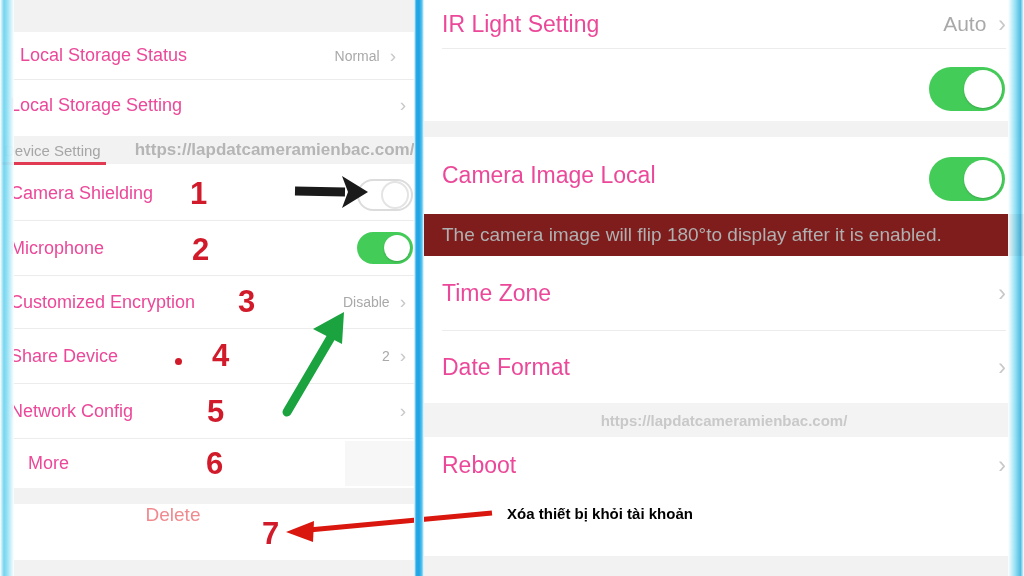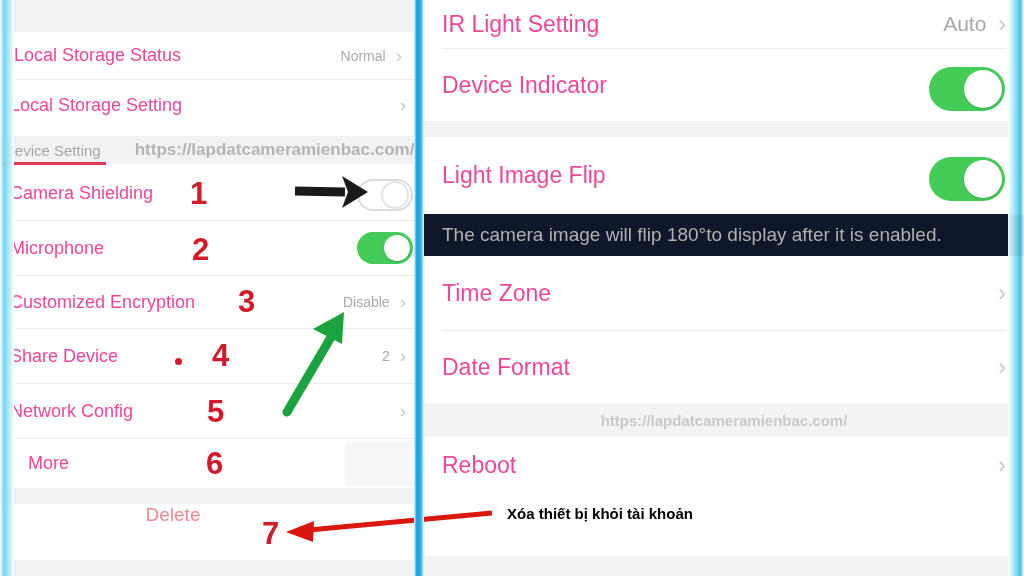--- a/index.html
+++ b/index.html
@@ -147,21 +147,21 @@
   #section-underline {
     position: absolute;
     background: #e03b52;
     height: 3px;
   }
 
   
   .hintband {
     position: absolute;
     left: 0; width: 100%;
-    background: #0f172a;
+    background: #7f1d1d;
     display: flex;
     align-items: center;
   }
   .hintband .hint-text {
     color: #b0b0b0;
     font-size: 19px;
     padding-left: 18px;
   }
 
   
@@ -240,21 +240,21 @@
 </style>
 </head>
 <body>
 
 <div id="root">
 
   <div class="panel" id="panel-left">
 
     <div class="gapband" style="top:0px;height:32px;"></div>
 
-    <div class="row" id="l-row-0" style="top:32px;height:47px;padding:0 14px;">
+    <div class="row" id="l-row-0" style="top:32px;height:47px;padding:0 20px;">
       <span class="row-label">Local Storage Status</span>
       <span style="flex:1"></span>
       <span class="row-value">Normal</span>
       <span class="chev" style="margin-left:10px;">›</span>
     </div>
     <div class="sep" style="top:79px;left:10px;width:406px;"></div>
 
     <div class="row" id="l-row-1" style="top:80px;height:50px;padding:0 10px;">
       <span class="row-label">Local Storage Setting</span>
       <span style="flex:1"></span>
@@ -325,31 +325,28 @@
   <div class="panel" id="panel-right">
 
     <div class="row" style="top:0px;height:48px;padding:0 18px;">
       <span class="row-label">IR Light Setting</span>
       <span style="flex:1"></span>
       <span class="row-value">Auto</span>
       <span class="chev" style="margin-left:12px;">›</span>
     </div>
     <div class="sep" style="top:48px;left:18px;width:564px;"></div>
 
-    <div class="row" style="top:49px;height:72px;padding:0 18px;">
-      <span class="row-label">Device Indicator</span>
-    </div>
     <div class="toggle on" style="top:67px;left:505px;width:76px;height:44px;">
       <div class="knob" style="width:38px;height:38px;"></div>
     </div>
 
     <div class="gapband" style="top:121px;height:16px;"></div>
 
     <div class="row" style="top:137px;height:77px;padding:0 18px;">
-      <span class="row-label">Light Image Flip</span>
+      <span class="row-label">Camera Image Local</span>
     </div>
     <div class="toggle on" style="top:157px;left:505px;width:76px;height:44px;">
       <div class="knob" style="width:38px;height:38px;"></div>
     </div>
 
     <div class="hintband" style="top:214px;height:42px;">
       <span class="hint-text">The camera image will flip 180°to display after it is enabled.</span>
     </div>
 
     <div class="row" style="top:256px;height:74px;padding:0 18px;">

